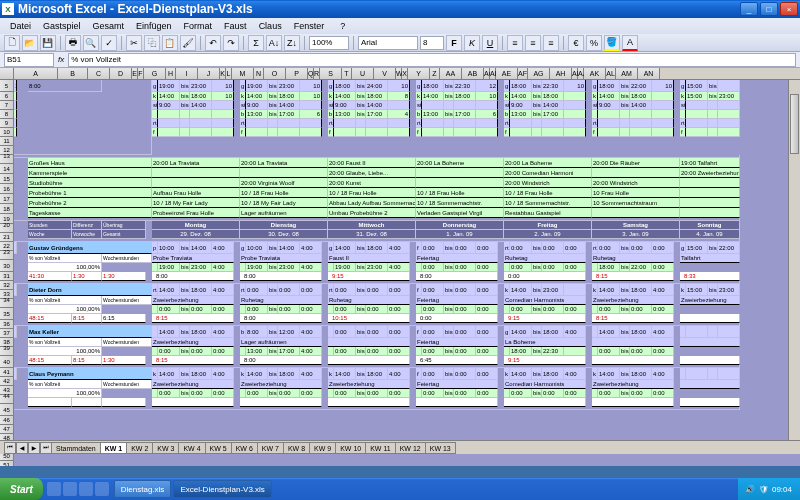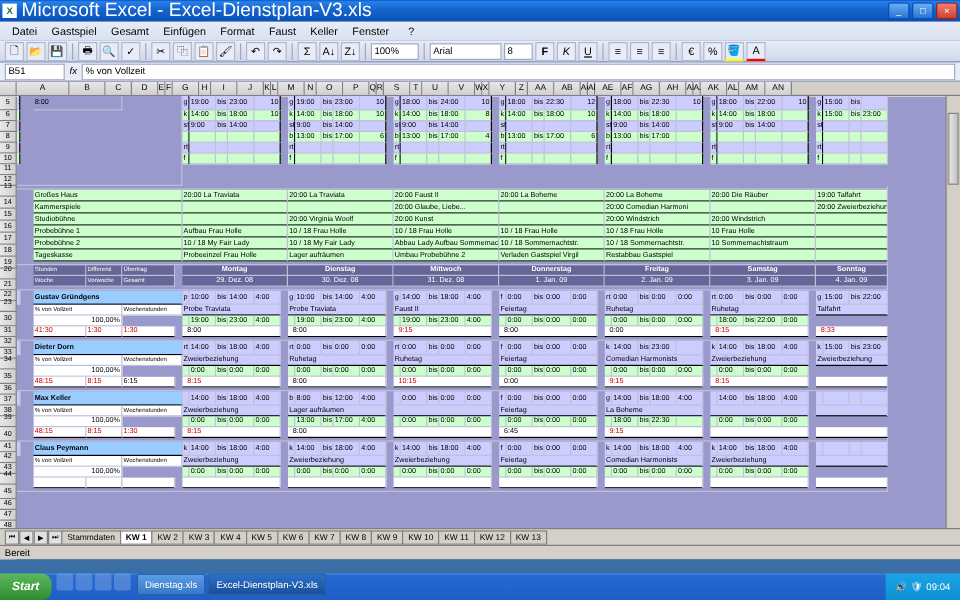--- a/index.html
+++ b/index.html
@@ -1,19 +1,19 @@
 <!DOCTYPE html>
 <html><head>
 <meta charset="utf-8">
 <style>
 * { margin: 0; padding: 0; box-sizing: border-box; font-family: Tahoma, Arial, sans-serif; }
 body { background: #3a6ea5; width: 800px; height: 500px; overflow: hidden; font-size: 8px; }
 .titlebar { background: linear-gradient(#0058cc, #2a80e8 8%, #1667d1 40%, #0a4fb5); height: 18px; display: flex; align-items: center; padding: 0 2px; color: #fff; }
 .titlebar .logo { width: 12px; height: 12px; background: #fff; margin-right: 4px; display: flex; align-items: center; justify-content: center; color: #217346; font-weight: bold; font-size: 8px; }
-.titlebar .title { flex: 1; font-weight: normal; font-size: 16px; }
+.titlebar .title { flex: 1; font-weight: bold; font-size: 12px; }
 .winbtns { display: flex; gap: 2px; }
 .winbtn { width: 18px; height: 14px; background: linear-gradient(#6aaef5,#2974d1); border: 1px solid #0a4fb5; border-radius: 2px; color: #fff; display: flex; align-items: center; justify-content: center; font-size: 8px; }
 .winbtn.close { background: linear-gradient(#f08070,#d04030); border-color: #a02010; }
 .menubar { background: linear-gradient(#e8ecf8,#d8e0f0); height: 16px; display: flex; align-items: center; padding: 0 4px; font-size: 9px; }
 .menubar span { padding: 0 6px; }
 .menubar .help { margin-left: 4px; }
 .toolbar { background: linear-gradient(#e8ecf8,#d0d8e8); height: 18px; display: flex; align-items: center; padding: 0 4px; gap: 2px; border-bottom: 1px solid #a0a8c0; }
 .tbtn { width: 16px; height: 16px; border: 1px solid #b0b8d0; background: #e8ecf8; display: flex; align-items: center; justify-content: center; font-size: 9px; }
 .tsep { width: 1px; height: 14px; background: #a0a8c0; margin: 0 2px; }
 .tinput { height: 14px; border: 1px solid #a0a8c0; background: #fff; padding: 0 2px; font-size: 8px; }
@@ -32,21 +32,21 @@
 .bg-purple { background: #9999cc; }
 .bg-lav { background: #ccccff; }
 .bg-mint { background: #ccffcc; }
 .bg-cyan { background: #99ccff; }
 .bg-white { background: #ffffff; }
 .bg-darkp { background: #666699; color: #fff; }
 .bdr { border-right: 1px solid #000; }
 .bdb { border-bottom: 1px solid #000; }
 .red { color: #cc0000; }
 .bold { font-weight: bold; }
-.taskbar { position: absolute; bottom: 0; left: 0; right: 0; height: 22px; background: linear-gradient(#3f8cf3,#2668d0 8%,#1d5fc7); display: flex; }
+.taskbar { position: absolute; bottom: 0; left: 0; right: 0; height: 22px; background: linear-gradient(#3f8cf3,#2668d0 8%,#1d5fc7); display: flex; align-items: center; }
 .start { height: 22px; background: linear-gradient(#5eb85e,#2e8b2e); padding: 0 10px; display: flex; align-items: center; color: #fff; font-weight: bold; font-style: italic; font-size: 10px; border-radius: 0 8px 8px 0; }
 .taskbtn { height: 18px; background: linear-gradient(#5a9ce8,#3878c8); border: 1px solid #2a5fa8; margin: 0 1px; padding: 0 6px; display: flex; align-items: center; color: #fff; font-size: 8px; border-radius: 2px; }
 .taskbtn.active { background: linear-gradient(#2a6fc8,#1a5098); }
 .systray { margin-left: auto; background: linear-gradient(#1aa4e8,#0d8fd0); height: 22px; padding: 0 8px; display: flex; align-items: center; color: #fff; font-size: 8px; gap: 3px; }
 .sheettabs { background: #d4d0c8; height: 14px; display: flex; align-items: center; font-size: 7px; border-top: 1px solid #808080; padding-left: 4px; }
 .navbtn { width: 12px; height: 12px; border: 1px solid #808080; background: #e0e0e0; display: flex; align-items: center; justify-content: center; font-size: 6px; }
 .stab { padding: 0 4px; border: 1px solid #808080; background: #fff; height: 12px; line-height: 12px; margin-left: -1px; }
 .stab.active { background: #fff; font-weight: bold; }
 .stab.inactive { background: #d4d0c8; }
 .statusbar { background: #d4d0c8; height: 12px; font-size: 8px; padding: 0 4px; line-height: 12px; border-top: 1px solid #808080; }
@@ -68,21 +68,21 @@
   </div>
 </div>
 
 <div class="menubar">
   <span>Datei</span>
   <span>Gastspiel</span>
   <span>Gesamt</span>
   <span>Einfügen</span>
   <span>Format</span>
   <span>Faust</span>
-  <span>Keller</span>
+  <span>Claus</span>
   <span>Fenster</span>
   <span class="help">?</span>
 </div>
 
 <div class="toolbar">
   <div class="tbtn">🗋</div>
   <div class="tbtn">📂</div>
   <div class="tbtn">💾</div>
   <div class="tsep"></div>
   <div class="tbtn">🖶</div>
@@ -868,21 +868,20 @@
           <div class="stab inactive">KW 7</div>
           <div class="stab inactive">KW 8</div>
           <div class="stab inactive">KW 9</div>
           <div class="stab inactive">KW 10</div>
           <div class="stab inactive">KW 11</div>
           <div class="stab inactive">KW 12</div>
           <div class="stab inactive">KW 13</div>
         </div>
     </div>
   </div>
-  <div class="statusbar" style="position:absolute;bottom:0;left:0;right:0">Bereit</div>
 </div>
 
 <div class="taskbar">
   <div class="start">
       <span>Start</span>
     </div>
   <div class="qlaunch">
     <div></div>
     <div></div>
     <div></div>

